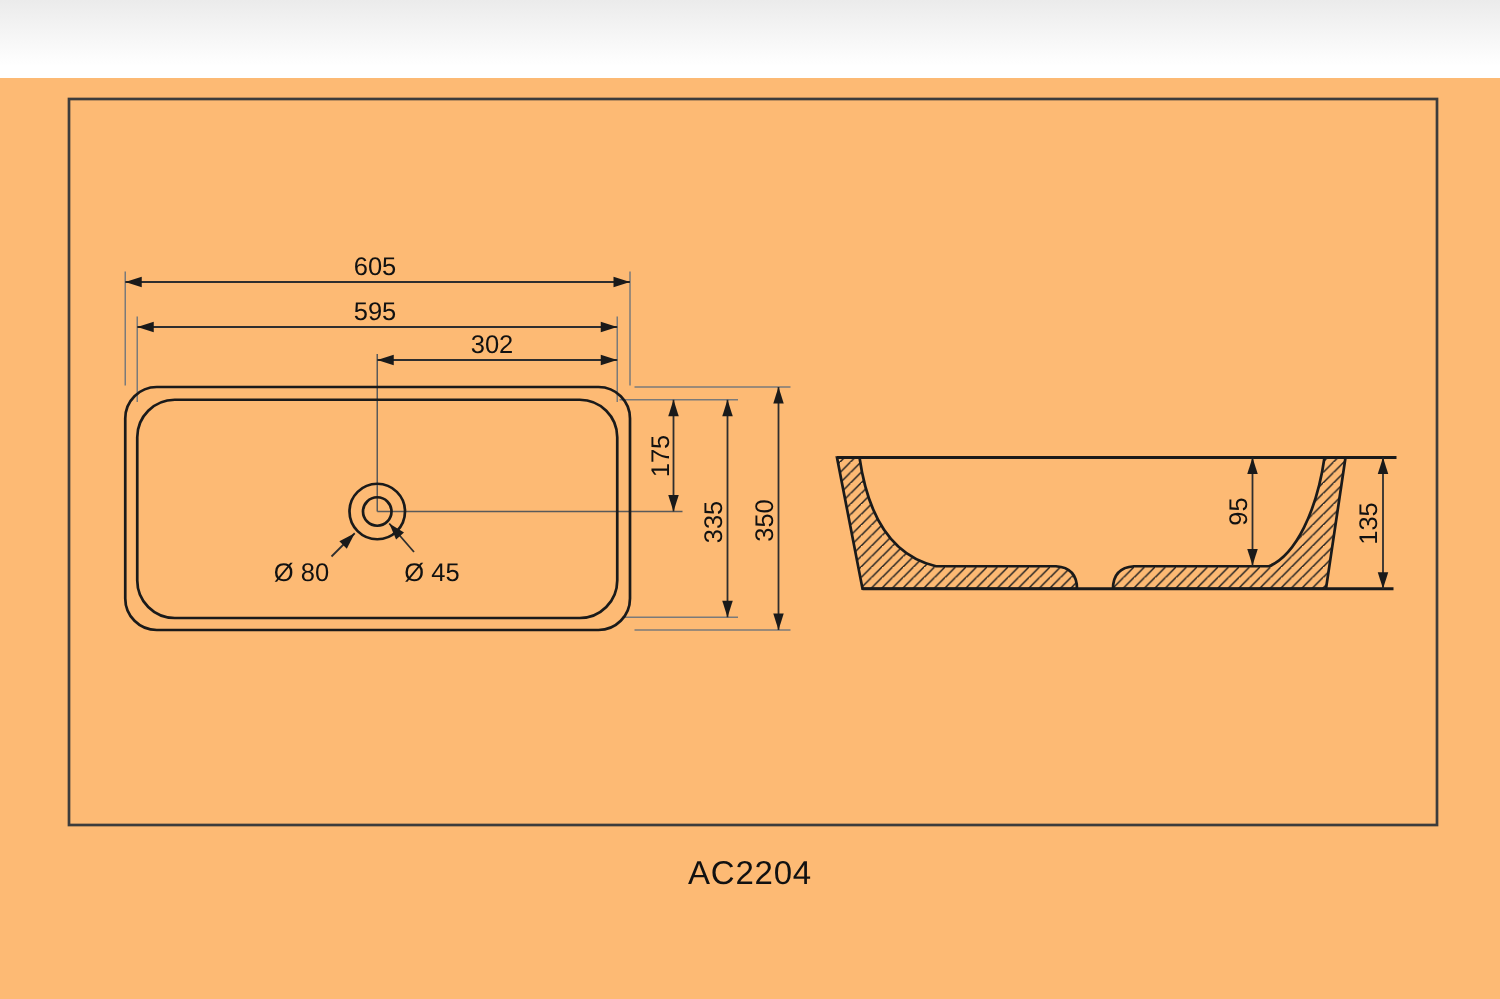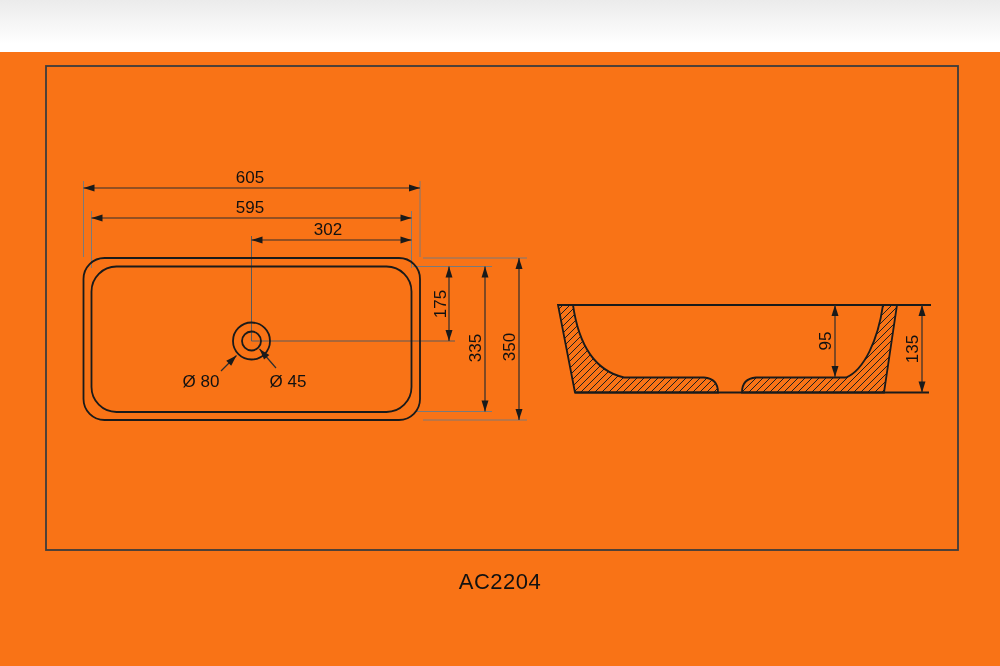--- a/index.html
+++ b/index.html
@@ -1,18 +1,18 @@
 <!DOCTYPE html>
 <html><head>
 <meta charset="utf-8">
 <style>
   html,body { margin:0; padding:0; background:#fff; }
   .page {
     position:relative; width:1000px; height:666px;
-    background:#f97316; overflow:hidden;
+    background:#fdba74; overflow:hidden;
     font-family:"Liberation Sans", sans-serif;
   }
   .top-fade {
     position:absolute; top:0; left:0; right:0; height:52px;
     background:linear-gradient(180deg, #ebebeb 0%, #ffffff 85%);
   }
   svg { position:absolute; top:0; left:0; }
   .frame { fill:none; stroke:#3c3c3c; stroke-width:1.8; }
   .ol   { fill:none; stroke:#1a1a1a; stroke-width:1.8; }
   .ol2  { fill:none; stroke:#1a1a1a; stroke-width:2; }

